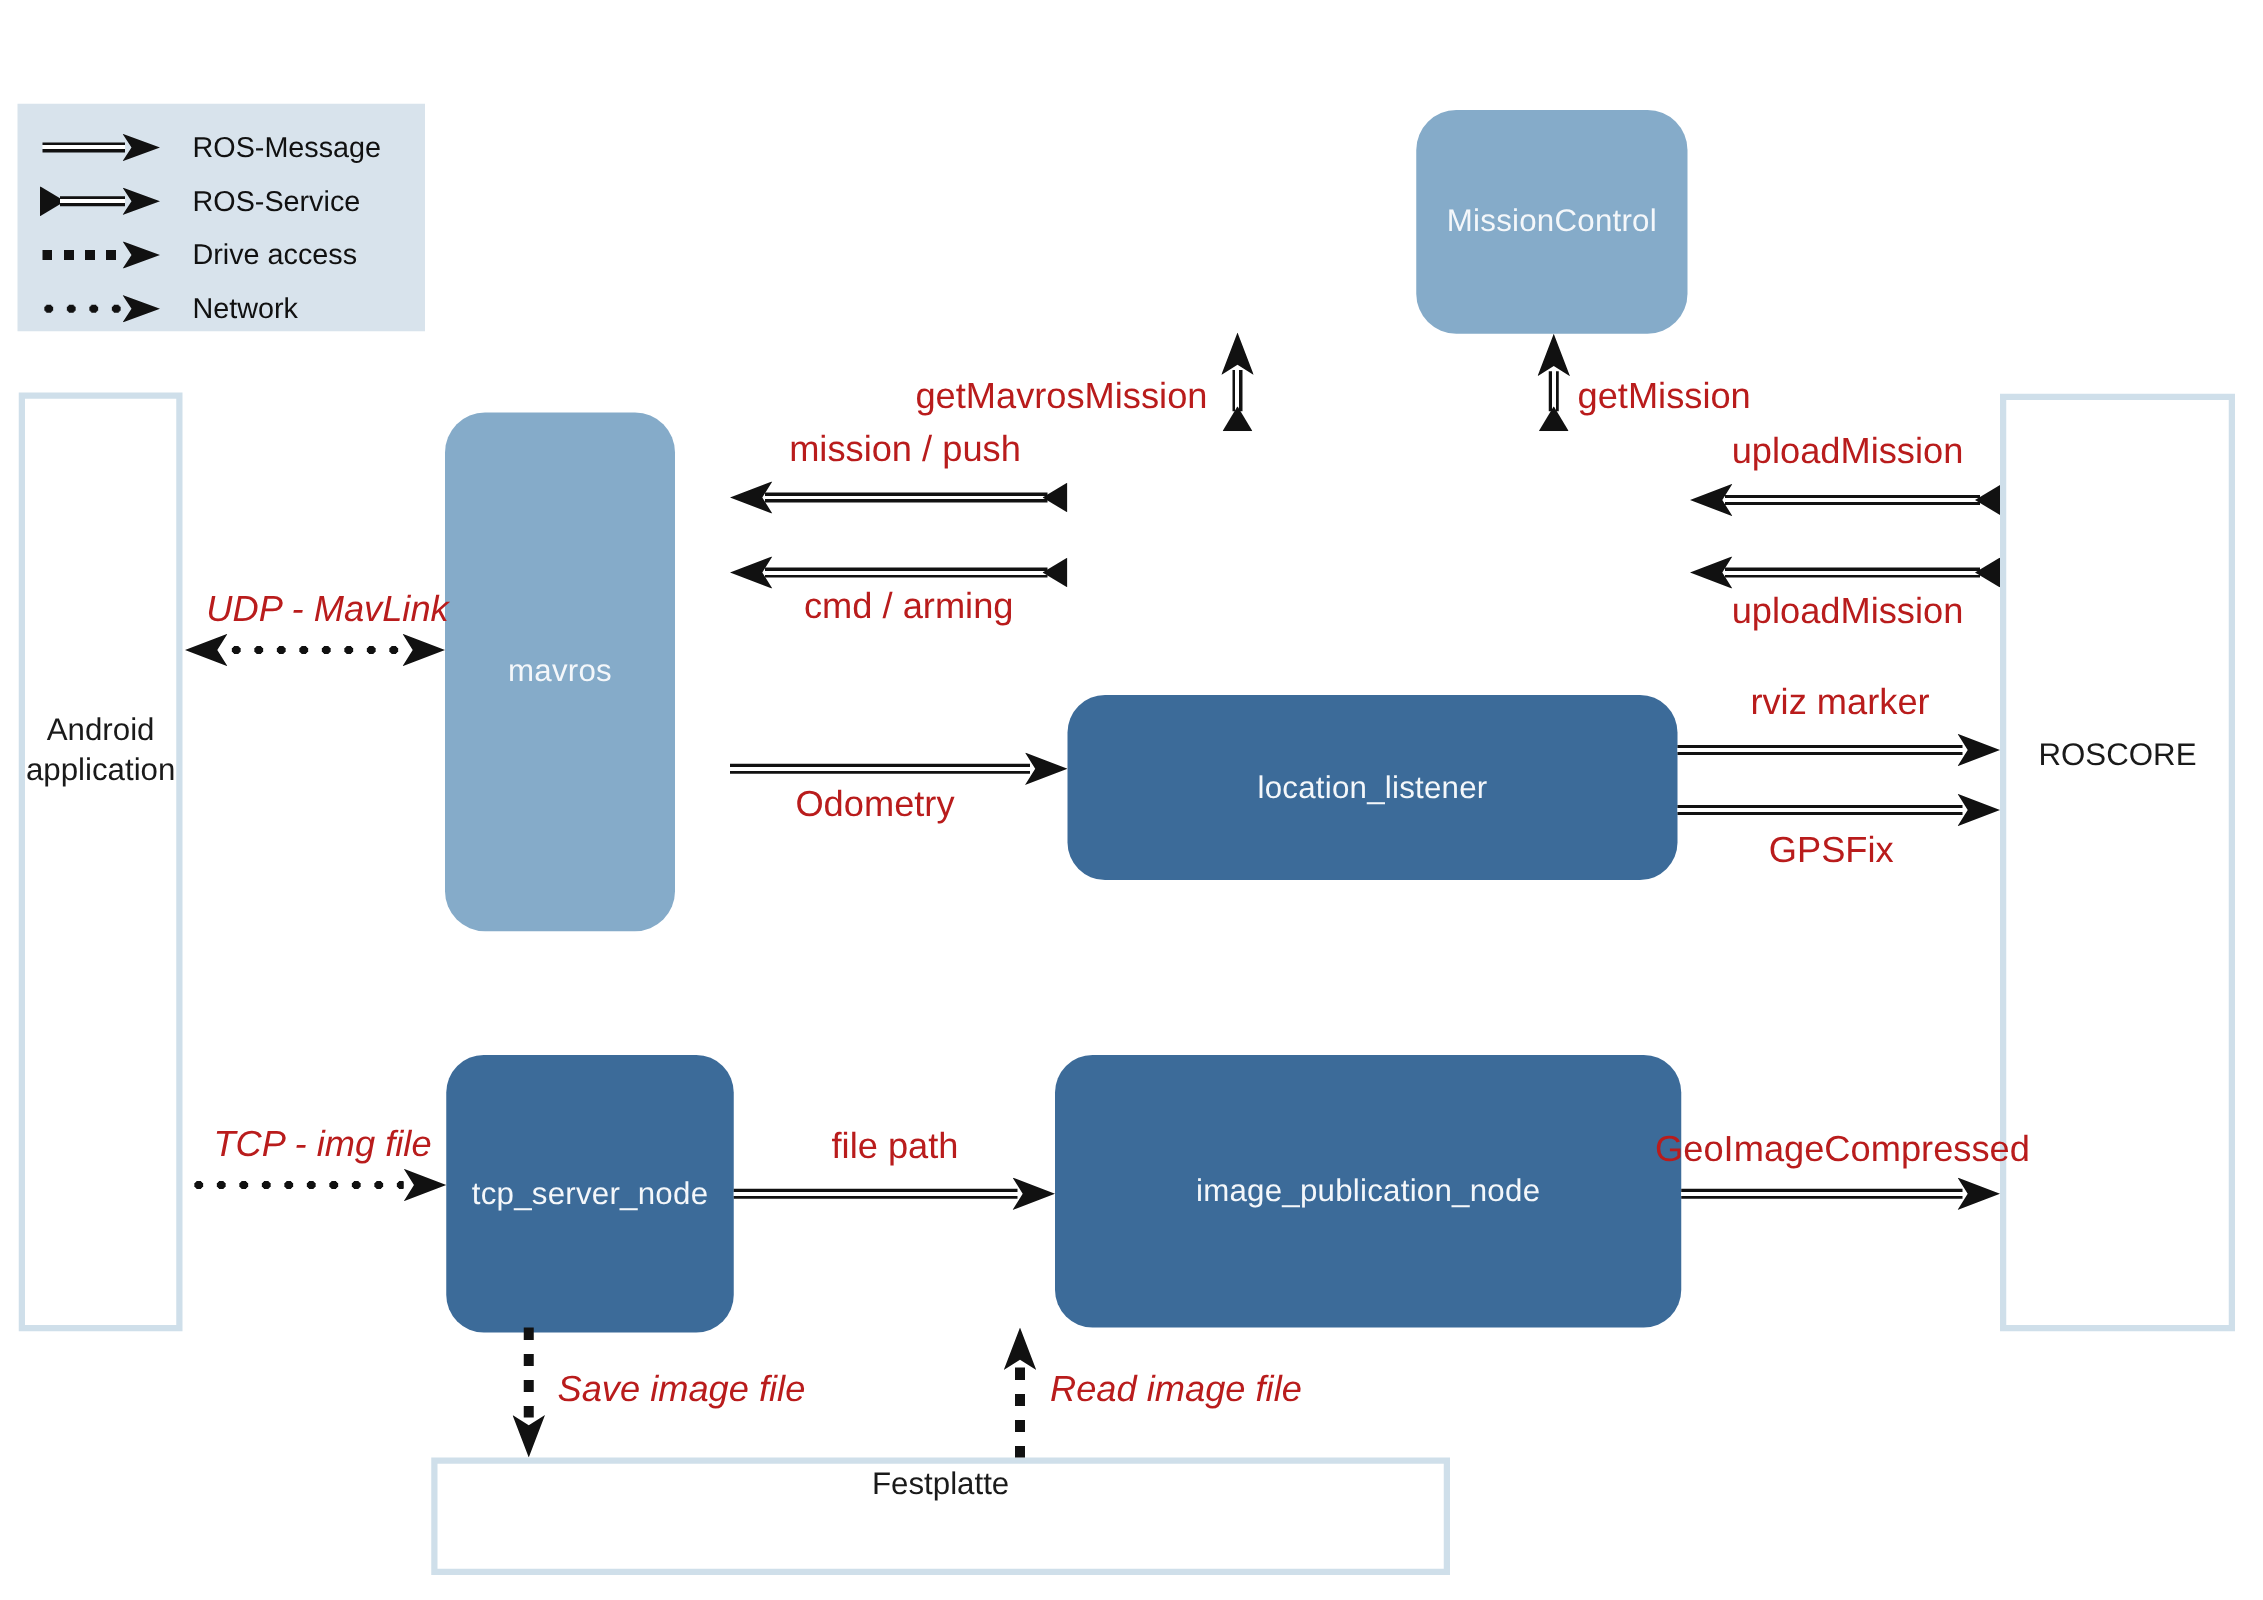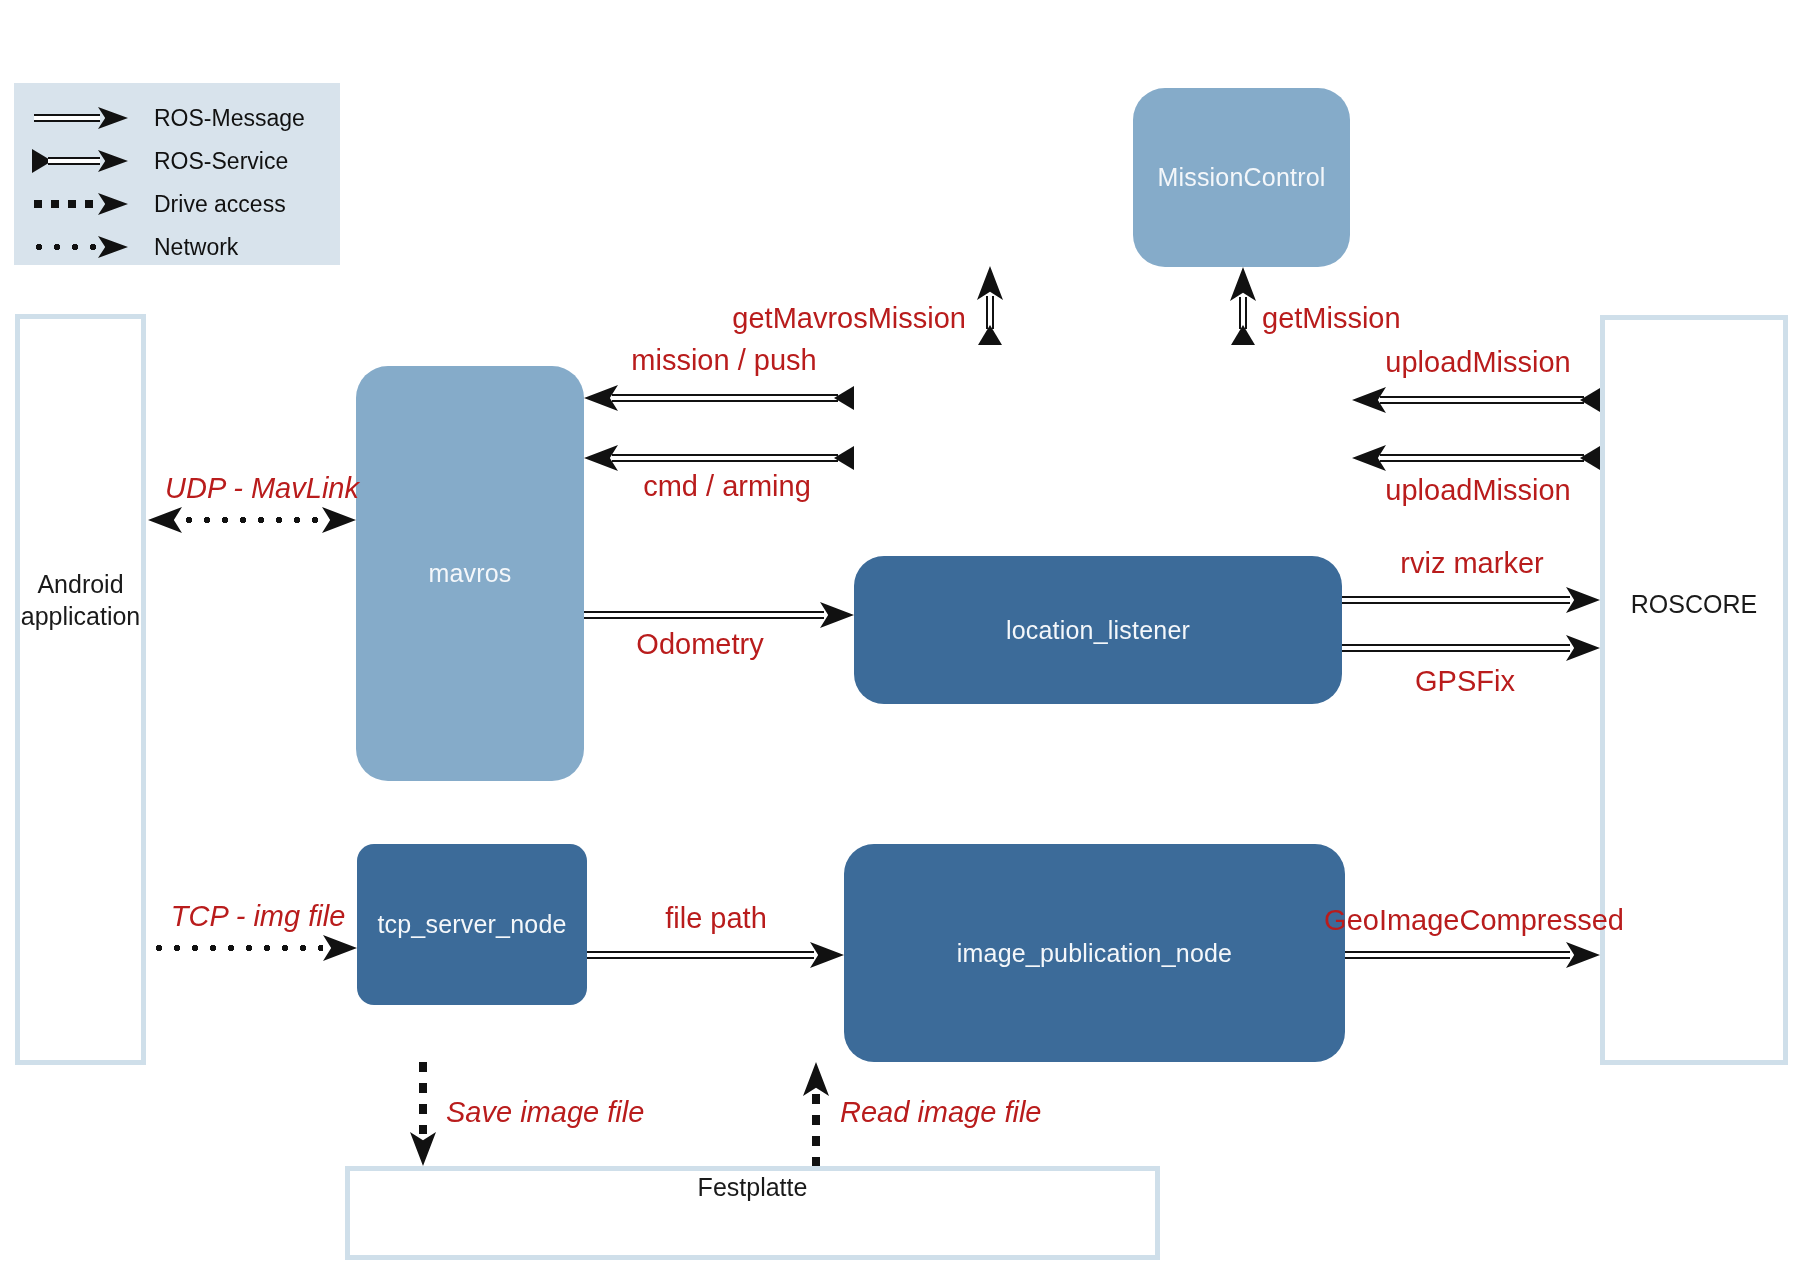--- a/index.html
+++ b/index.html
@@ -85,27 +85,27 @@
   <div class="panel" style="left:1600px;top:315px;width:188px;height:750px"></div>
   <div class="panel-label" style="left:1600px;top:588px;width:188px">ROSCORE</div>
 
   <div class="panel" style="left:345px;top:1166px;width:815px;height:94px;display:flex;align-items:flex-start;justify-content:center">
     <span class="panel-label" style="position:static">Festplatte</span>
   </div>
 
   <div class="node light" style="left:1133px;top:88px;width:217px;height:179px">
     <span>MissionControl</span>
   </div>
-  <div class="node light" style="left:356px;top:366px;width:228px;height:415px">
+  <div class="node light" style="left:356px;top:330px;width:184px;height:415px">
     <span>mavros</span>
   </div>
   <div class="node dark" style="left:854px;top:556px;width:488px;height:148px;border-radius:30px">
     <span>location_listener</span>
   </div>
-  <div class="node dark" style="left:357px;top:844px;width:230px;height:161px;border-radius:17px">
+  <div class="node dark" style="left:357px;top:844px;width:230px;height:222px;border-radius:30px">
     <span>tcp_server_node</span>
   </div>
   <div class="node dark" style="left:844px;top:844px;width:501px;height:218px;border-radius:30px">
     <span>image_publication_node</span>
   </div>
 
   <div class="edge" style="left:977px;top:266px;width:26px;height:79px">
     <div class="hd u" style="left:0;top:0"></div>
     <div class="ln-v" style="left:9px;top:30px;height:33px"></div>
     <div class="tl u" style="left:1px;bottom:0"></div>

